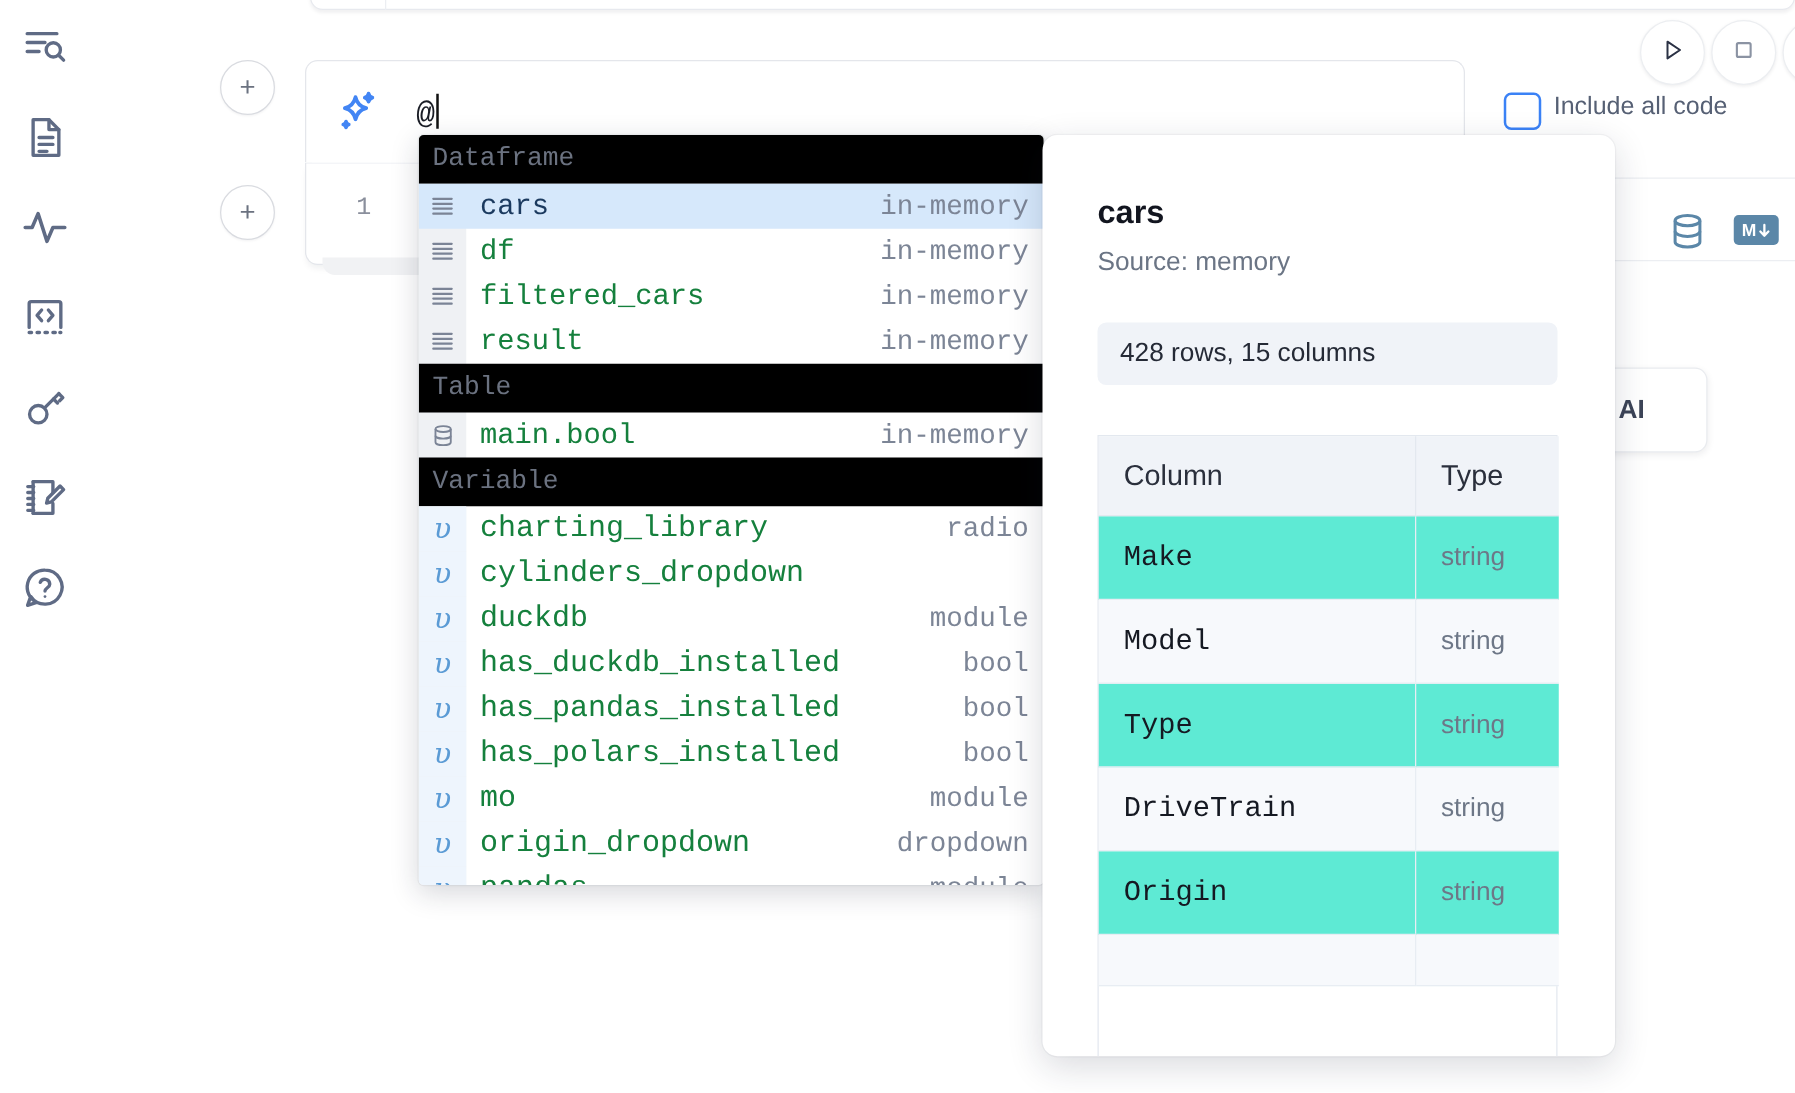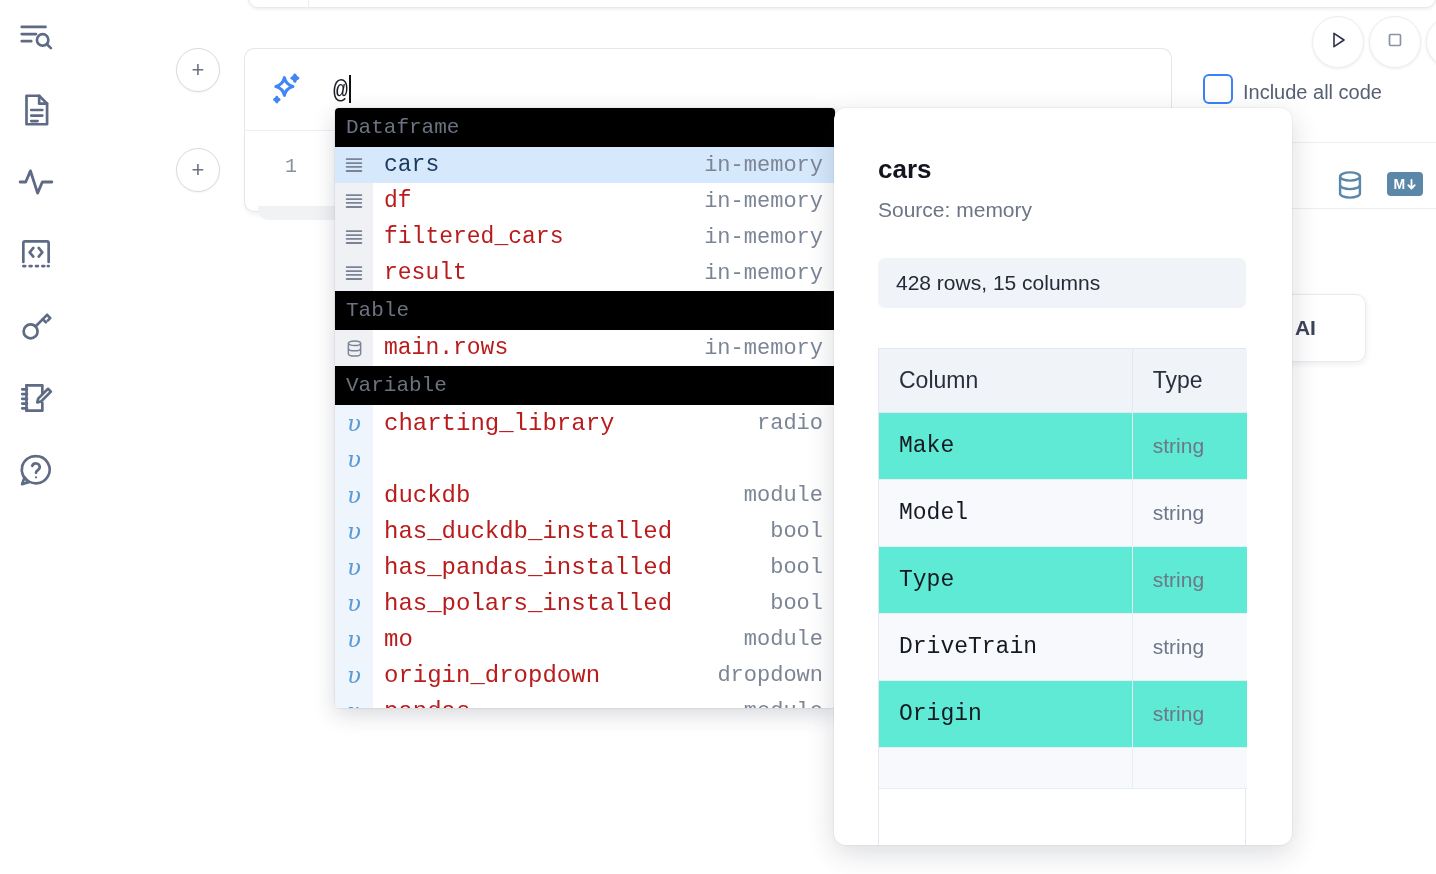--- a/index.html
+++ b/index.html
@@ -81,21 +81,21 @@
     position:absolute; width:52px; height:52px; border-radius:50%;
     background:#fff; border:1px solid #eceef1;
     display:flex; align-items:center; justify-content:center;
     box-shadow: 0 1px 3px rgba(20,25,40,.08); cursor:pointer;
   }
   .run-btn { left:1312px; top:16px; }
   .stop-btn { left:1369px; top:16px; }
   .extra-btn { left:1426px; top:16px; }
 
   
-  .inc-wrap { position:absolute; left:1203px; top:74px; display:flex; align-items:flex-end; gap:10px; }
+  .inc-wrap { position:absolute; left:1203px; top:74px; display:flex; align-items:flex-start; gap:10px; }
   .inc-box {
     width:30px; height:30px; border:2px solid #3b82f6; border-radius:6px; background:#fff;
     cursor:pointer;
   }
   .inc-label { font-size:20px; color:#566074; white-space:nowrap; }
 
   
   .db-icon { position:absolute; left:1333px; top:168px; color:#5b87a8; cursor:pointer; }
   .md-icon { position:absolute; left:1387px; top:172px; cursor:pointer; }
   .md-badge {
@@ -138,21 +138,21 @@
   .ac-row {
     position:relative; height:36px; display:flex; align-items:center;
     font-size:23px; z-index:2; cursor:pointer;
   }
   .ac-row.sel { background:#d6e8fb; }
   .ac-row.sel .ac-name { color:#1b3a5f; }
   .ac-ico {
     width:38px; min-width:38px; height:36px; display:flex; align-items:center;
     justify-content:center; color:#7b8496;
   }
-  .ac-name { flex:0 0 auto; padding-left:11px; color:#b91c1c; white-space:nowrap; }
+  .ac-name { flex:0 0 auto; padding-left:11px; color:#15803d; white-space:nowrap; }
   .ac-type {
     position:absolute; right:12px; top:0; height:36px; display:flex;
     align-items:center; color:#7c8596; font-size:22px; white-space:nowrap;
   }
   .ac-row.var .ac-ico { color:#5b9bd5; font-style:italic; font-size:22px; }
   .ac-row.var .ac-name { font-size:24px; }
   .ac-row.var { height:36px; }
 
   
   .preview {
@@ -356,35 +356,36 @@
         </div>
         <div class="ac-section">Table</div>
         <div class="ac-row">
           <span class="ac-ico">
             <svg width="21" height="21" viewBox="0 0 24 24" fill="none" stroke="currentColor" stroke-width="1.7">
               <ellipse cx="12" cy="6" rx="7" ry="2.7"></ellipse>
               <path d="M5 6v12c0 1.5 3.1 2.7 7 2.7s7-1.2 7-2.7V6"></path>
               <path d="M5 12c0 1.5 3.1 2.7 7 2.7s7-1.2 7-2.7"></path>
             </svg>
           </span>
-          <span class="ac-name">main.rows</span>
+          <span class="ac-name">main.bool</span>
           <span class="ac-type">in-memory</span>
         </div>
         <div class="ac-section">Variable</div>
         <div class="ac-row var">
           <span class="ac-ico" style="background: rgb(238, 245, 253);">
             <span style="font-family:'DejaVu Serif',serif;font-style:italic;color:#5b9bd5;font-size:23px">υ</span>
           </span>
           <span class="ac-name">charting_library</span>
           <span class="ac-type">radio</span>
         </div>
         <div class="ac-row var">
           <span class="ac-ico" style="background: rgb(238, 245, 253);">
             <span style="font-family:'DejaVu Serif',serif;font-style:italic;color:#5b9bd5;font-size:23px">υ</span>
           </span>
+          <span class="ac-name">cylinders_dropdown</span>
         </div>
         <div class="ac-row var">
           <span class="ac-ico" style="background: rgb(238, 245, 253);">
             <span style="font-family:'DejaVu Serif',serif;font-style:italic;color:#5b9bd5;font-size:23px">υ</span>
           </span>
           <span class="ac-name">duckdb</span>
           <span class="ac-type">module</span>
         </div>
         <div class="ac-row var">
           <span class="ac-ico" style="background: rgb(238, 245, 253);">

